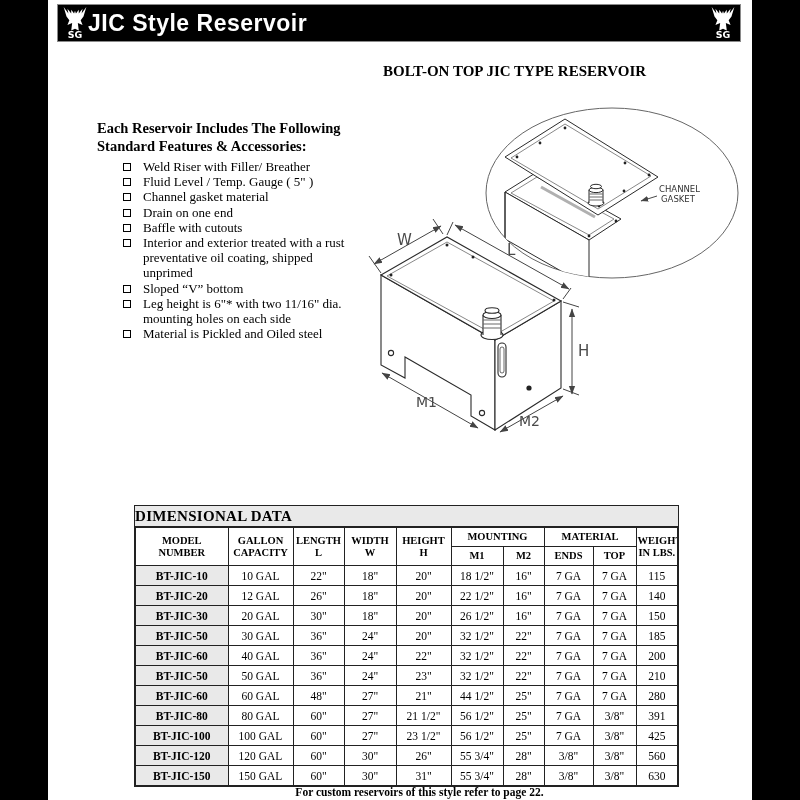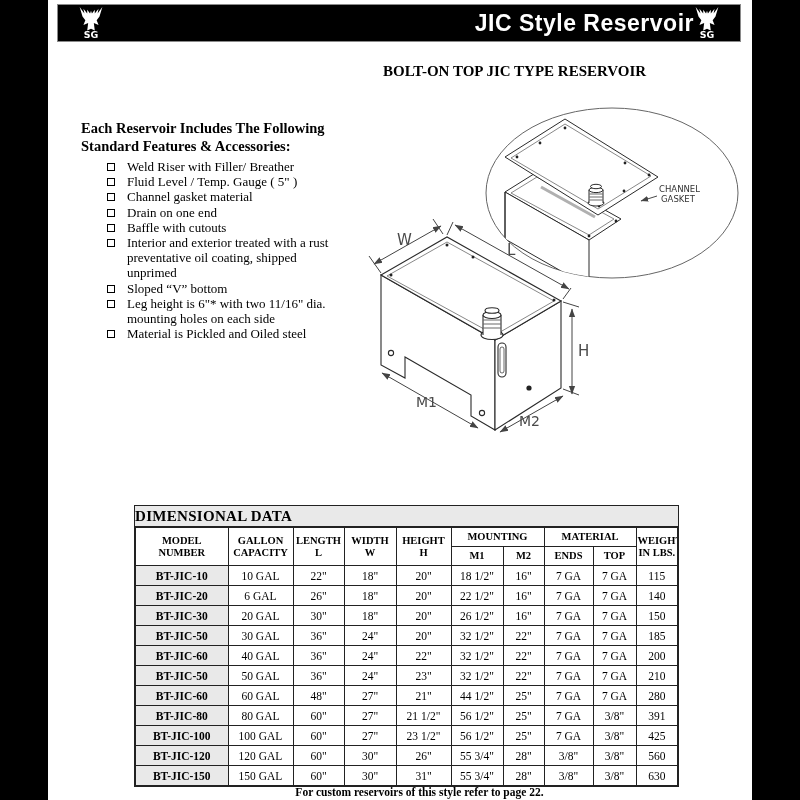--- a/index.html
+++ b/index.html
@@ -6,33 +6,33 @@
   body{
     width:800px;height:800px;position:relative;background:#fff;overflow:hidden;
     font-family:"Liberation Serif", serif;color:#000;
   }
   .band{position:absolute;top:0;width:48px;height:800px;background:#000;}
   .band.left{left:0;} .band.right{left:752px;}
 
   .header-bar{
     position:absolute;left:57px;top:4px;width:684px;height:38px;background:#000;
     border:1px solid #8a8a8a;display:flex;align-items:center;justify-content:space-between;
-    padding:0 20px;box-sizing:border-box;
+    padding:0 4px;box-sizing:border-box;
   }
   .header-title{
-    flex:1;text-align:right;color:#fff;font-family:"Liberation Sans", sans-serif;
+    flex:1;text-align:left;color:#fff;font-family:"Liberation Sans", sans-serif;
     font-weight:bold;font-size:23px;letter-spacing:.5px;
   }
   .eagle{width:26px;height:34px;flex:0 0 auto;}
 
   .subtitle{
     position:absolute;left:383px;top:63px;font-weight:bold;font-size:15px;white-space:nowrap;
   }
 
-  .features{position:absolute;left:81px;top:119px;width:302px;}
+  .features{position:absolute;left:97px;top:119px;width:302px;}
   .features h2{
     margin:0;font-size:14.5px;line-height:18px;font-weight:bold;
   }
   .feat-list{margin-top:4px;}
   .feat-item{position:relative;padding-left:46px;font-size:13px;line-height:15.2px;}
   .feat-item .sq{
     position:absolute;left:26px;top:4px;width:6px;height:6px;border:1.2px solid #000;
     display:inline-block;background:#fff;
   }
   .feat-text div{white-space:pre;}
@@ -324,21 +324,21 @@
           <td>18"</td>
           <td>20"</td>
           <td>18 1/2"</td>
           <td>16"</td>
           <td>7 GA</td>
           <td>7 GA</td>
           <td>115</td>
         </tr>
         <tr>
           <td class="model">BT-JIC-20</td>
-          <td>6 GAL</td>
+          <td>12 GAL</td>
           <td>26"</td>
           <td>18"</td>
           <td>20"</td>
           <td>22 1/2"</td>
           <td>16"</td>
           <td>7 GA</td>
           <td>7 GA</td>
           <td>140</td>
         </tr>
         <tr>

